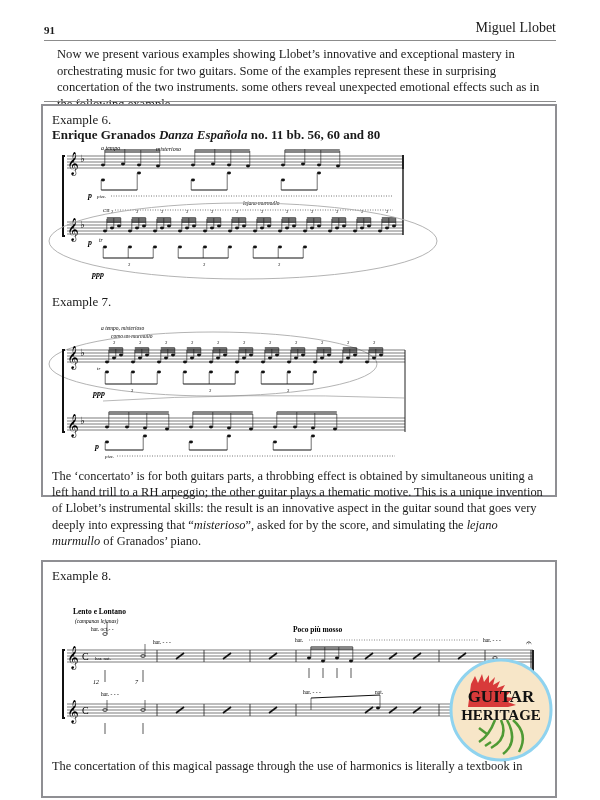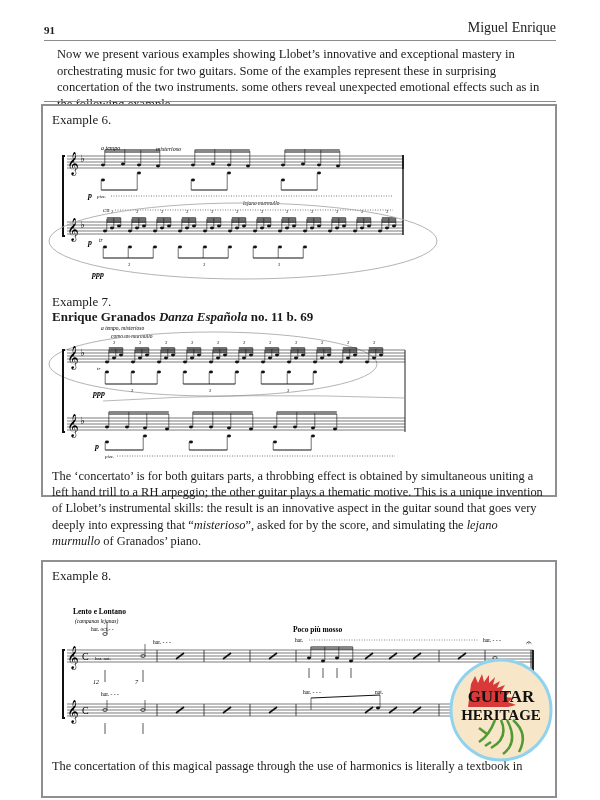--- a/index.html
+++ b/index.html
@@ -21,28 +21,33 @@
   .score { position: absolute; left: 0; }
   .footer { position: absolute; left: 0; right: 0; top: 767px; text-align: center; font-size: 10px; font-weight: bold; color: #333; margin-top: 40px; }
   .logo { position: absolute; left: 449px; top: 658px; width: 104px; height: 104px; }
   svg text { font-family: "Liberation Serif", "DejaVu Serif", serif; }
 </style>
 </head>
 <body>
 
 <div class="running-head">
   <span class="page-num">91</span>
-  <span class="book-title">Miguel Enrique</span>
+  <span class="book-title">Miguel Llobet</span>
 </div>
 
 <div class="intro">Now we present various examples showing Llobet’s innovative and exceptional mastery in orchestrating music for two guitars. Some of the examples represent these in surprising concertation of the two instruments. some others reveal unexpected emotional effects such as in the following example.</div>
 <div class="intro-rule"></div>
 
 <div class="box" id="box1">
   <div class="ex-label" style="top:6px">Example 6.</div>
+  <div class="ex-title" style="top:21px">
+    <span>Enrique Granados</span>
+    <i>Danza Española</i>
+    <span>no. 11 bb. 56, 60 and 80</span>
+  </div>
 
   <svg class="score" style="top:36px" width="512" height="148">
     <text x="58" y="8" font-size="6" font-style="italic">a tempo</text>
     <text x="113" y="9" font-size="6" font-style="italic">misterioso</text>
 
     <path d="M22 14 L20 14 L20 94 L22 94" stroke="#111" stroke-width="2" fill="none"></path>
 
     <g stroke="#222" stroke-width="0.6">
       <line x1="24" y1="14" x2="360" y2="14"></line>
         <line x1="24" y1="17" x2="360" y2="17"></line>
@@ -266,25 +271,20 @@
         <ellipse cx="262" cy="105" rx="2" ry="1.4" fill="#111"></ellipse>
         <line x1="260.2" y1="105" x2="260.2" y2="116" stroke="#111" stroke-width="0.6"></line>
         <line x1="210.2" y1="116" x2="260.2" y2="116" stroke="#111" stroke-width="1.2"></line>
         <text x="235" y="124" font-size="4.5" font-style="italic">3</text>
       </g>
     <text x="49" y="135" font-size="8" font-weight="bold" font-style="italic">ppp</text>
     <ellipse cx="200" cy="99" rx="194" ry="38" fill="none" stroke="#aaa" stroke-width="0.9"></ellipse>
   </svg>
 
   <div class="ex-label" style="top:188px">Example 7.</div>
-  <div class="ex-title" style="top:203px">
-    <span>Enrique Granados</span>
-    <i>Danza Española</i>
-    <span>no. 11 b. 69</span>
-  </div>
 
   <svg class="score" style="top:218px" width="512" height="140">
     <text x="58" y="6" font-size="5.5" font-style="italic">a tempo, misterioso</text>
     <text x="68" y="14" font-size="5.5" font-style="italic">como un murmullo</text>
     <ellipse cx="170" cy="40" rx="164" ry="32" fill="none" stroke="#aaa" stroke-width="0.9"></ellipse>
     <path d="M22 26 L20 26 L20 108 L22 108" stroke="#111" stroke-width="2" fill="none"></path>
     <g stroke="#222" stroke-width="0.6">
       <line x1="24" y1="26" x2="362" y2="26"></line>
         <line x1="24" y1="29" x2="362" y2="29"></line>
       <line x1="24" y1="32" x2="362" y2="32"></line>

